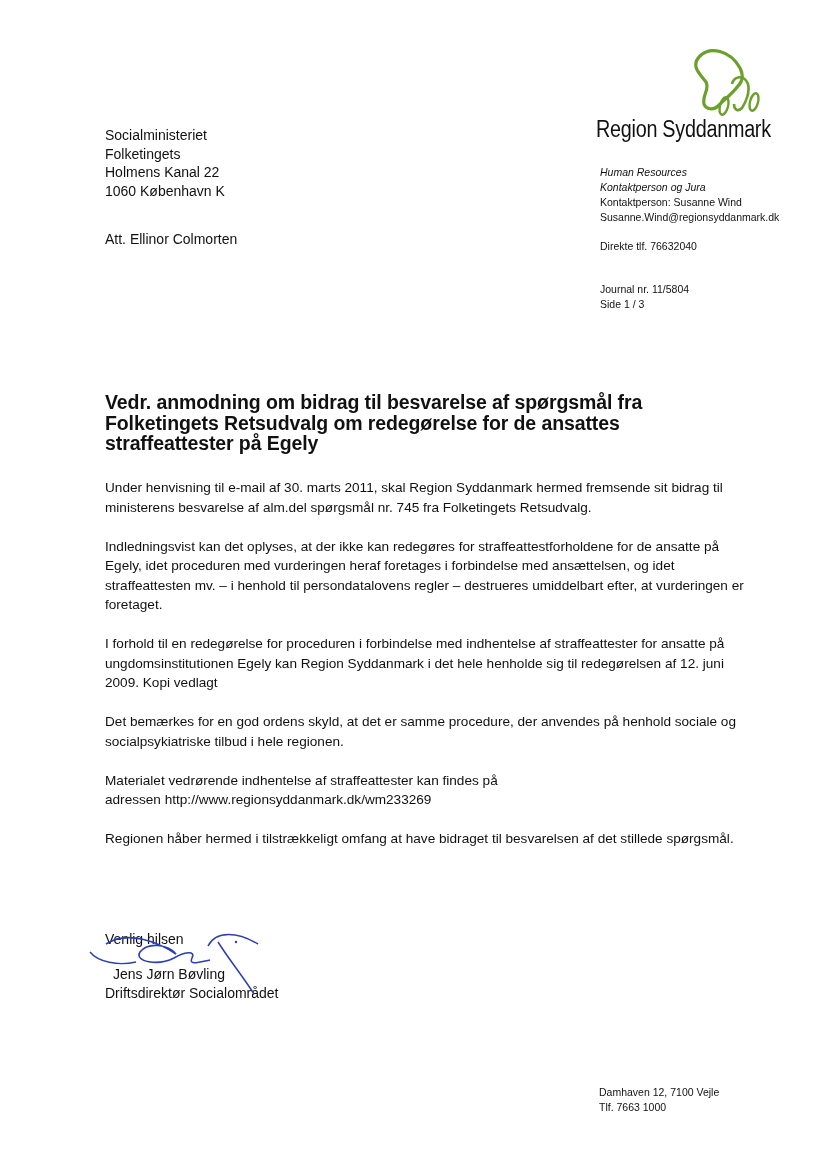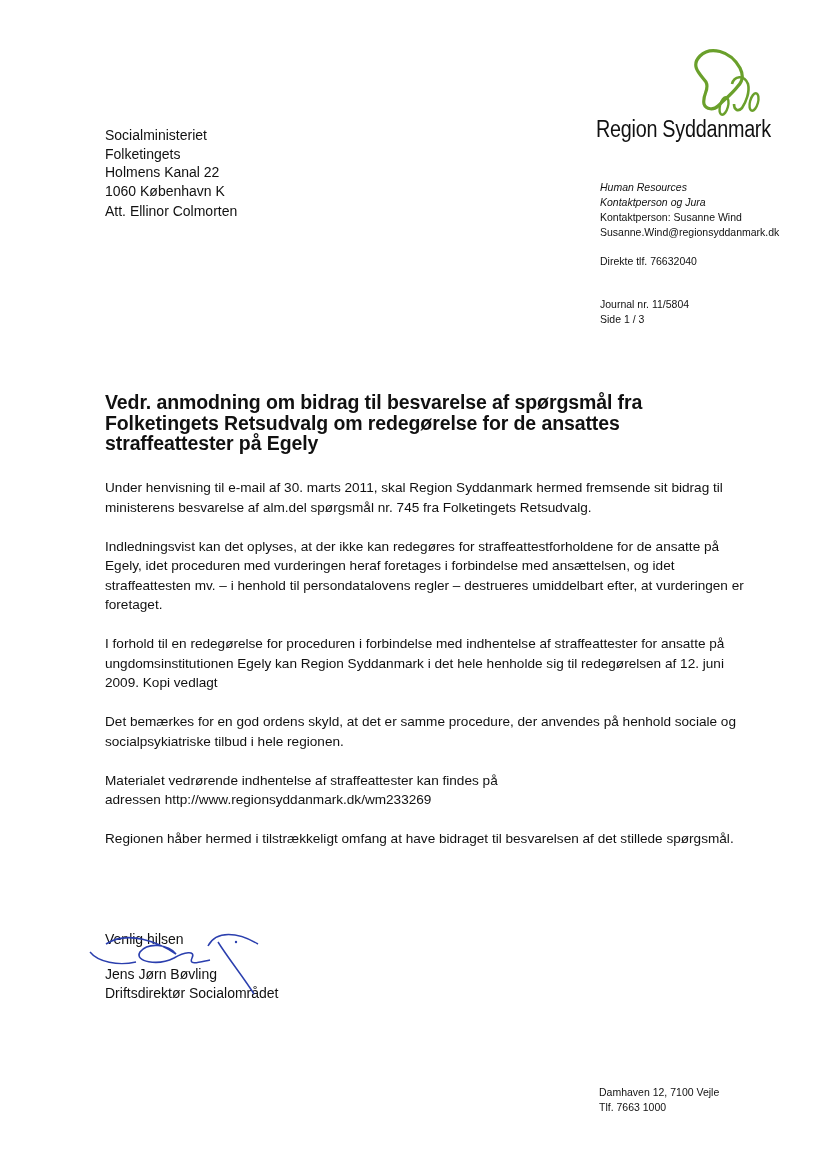--- a/index.html
+++ b/index.html
@@ -2,35 +2,35 @@
 <html><head>
   <meta charset="utf-8">
   <style>
     html, body { margin: 0; padding: 0; background: #ffffff; }
     body {
       width: 827px; height: 1169px; position: relative; overflow: hidden;
       font-family: "Liberation Sans", sans-serif; color: #111;
     }
     .abs { position: absolute; }
     .recipient { left: 105px; top: 126px; font-size: 14px; line-height: 18.5px; }
-    .recipient .att { margin-top: 2px; }
+    .recipient .att { margin-top: 30px; }
     .logo { left: 596px; top: 48px; width: 200px; height: 100px; }
     .logo-text { position: absolute; left: 0; top: 68px; font-size: 23px; font-weight: 400;
       letter-spacing: -0.3px; color: #111; transform: scaleX(0.86); transform-origin: left top; white-space: nowrap; }
     .logo svg { position: absolute; left: 92px; top: 0; }
-    .sender { left: 600px; top: 180px; font-size: 10.5px; line-height: 15px; }
+    .sender { left: 600px; top: 165px; font-size: 10.5px; line-height: 15px; }
     .sender .it { font-style: italic; }
     .sender .gap { height: 14px; }
     .sender .gap2 { height: 28px; }
     .title { left: 105px; top: 392px; width: 620px; font-size: 19.5px; font-weight: bold;
       line-height: 20.5px; letter-spacing: -0.1px; }
     .body { left: 105px; top: 478px; width: 650px; font-size: 13.6px; line-height: 19.5px; }
     .body p { margin: 0 0 19.5px 0; }
     .closing { left: 105px; top: 930px; font-size: 14px; line-height: 19px; }
-    .closing .name { margin-top: 16px; }
+    .closing .name { margin-top: 16px; margin-left: 8px; }
     .signature { left: 88px; top: 922px; width: 190px; height: 80px; pointer-events: none; }
     .footer { left: 599px; top: 1085px; font-size: 10.5px; line-height: 15px; }
   </style>
 </head>
 <body>
 
 <div class="abs recipient">
   <div>Socialministeriet</div>
   <div>Folketingets</div>
   <div>Holmens Kanal 22</div>

